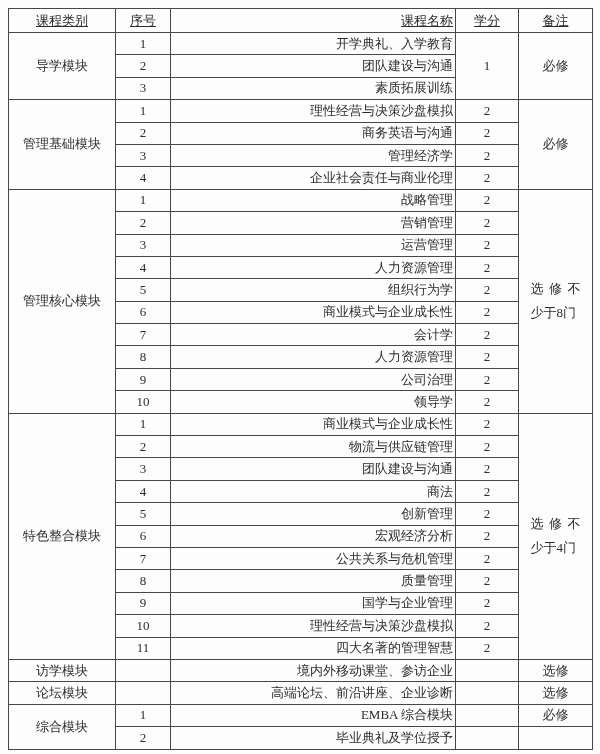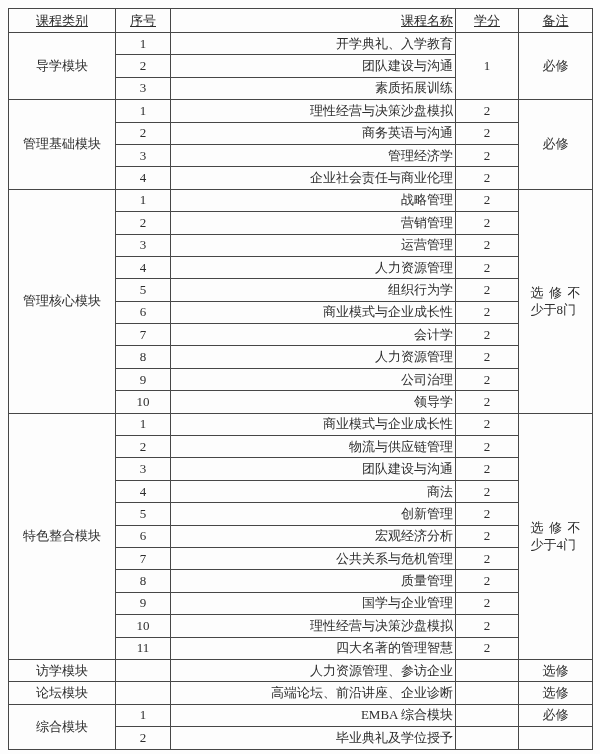--- a/index.html
+++ b/index.html
@@ -28,21 +28,21 @@
     overflow: hidden;
     white-space: nowrap;
   }
   thead th { height: 24px; text-decoration: underline; }
   th.h-name, td.m { text-align: right; padding-left: 12px; }
   td.b-multi { white-space: normal; }
   td.b-multi .wrap {
     width: 50px;
     margin: 4px auto;
     text-align: justify;
-    line-height: 17px;
+    line-height: 24px;
     white-space: normal;
     font-family: Liberation Serif, serif;
   }
 </style>
 </head>
 <body>
 
 <div>
 <table class="curriculum">
   <colgroup>
@@ -213,21 +213,21 @@
     </tr>
     <tr>
       <td class="n">11</td>
       <td class="m">四大名著的管理智慧</td>
       <td class="r">2</td>
     </tr>
 
     <tr>
       <td class="c">访学模块</td>
       <td class="n"></td>
-      <td class="m">人力资源管理、参访企业</td>
+      <td class="m">境内外移动课堂、参访企业</td>
       <td class="r"></td>
       <td class="b">选修</td>
     </tr>
 
     <tr>
       <td class="c">论坛模块</td>
       <td class="n"></td>
       <td class="m">高端论坛、前沿讲座、企业诊断</td>
       <td class="r"></td>
       <td class="b">选修</td>

